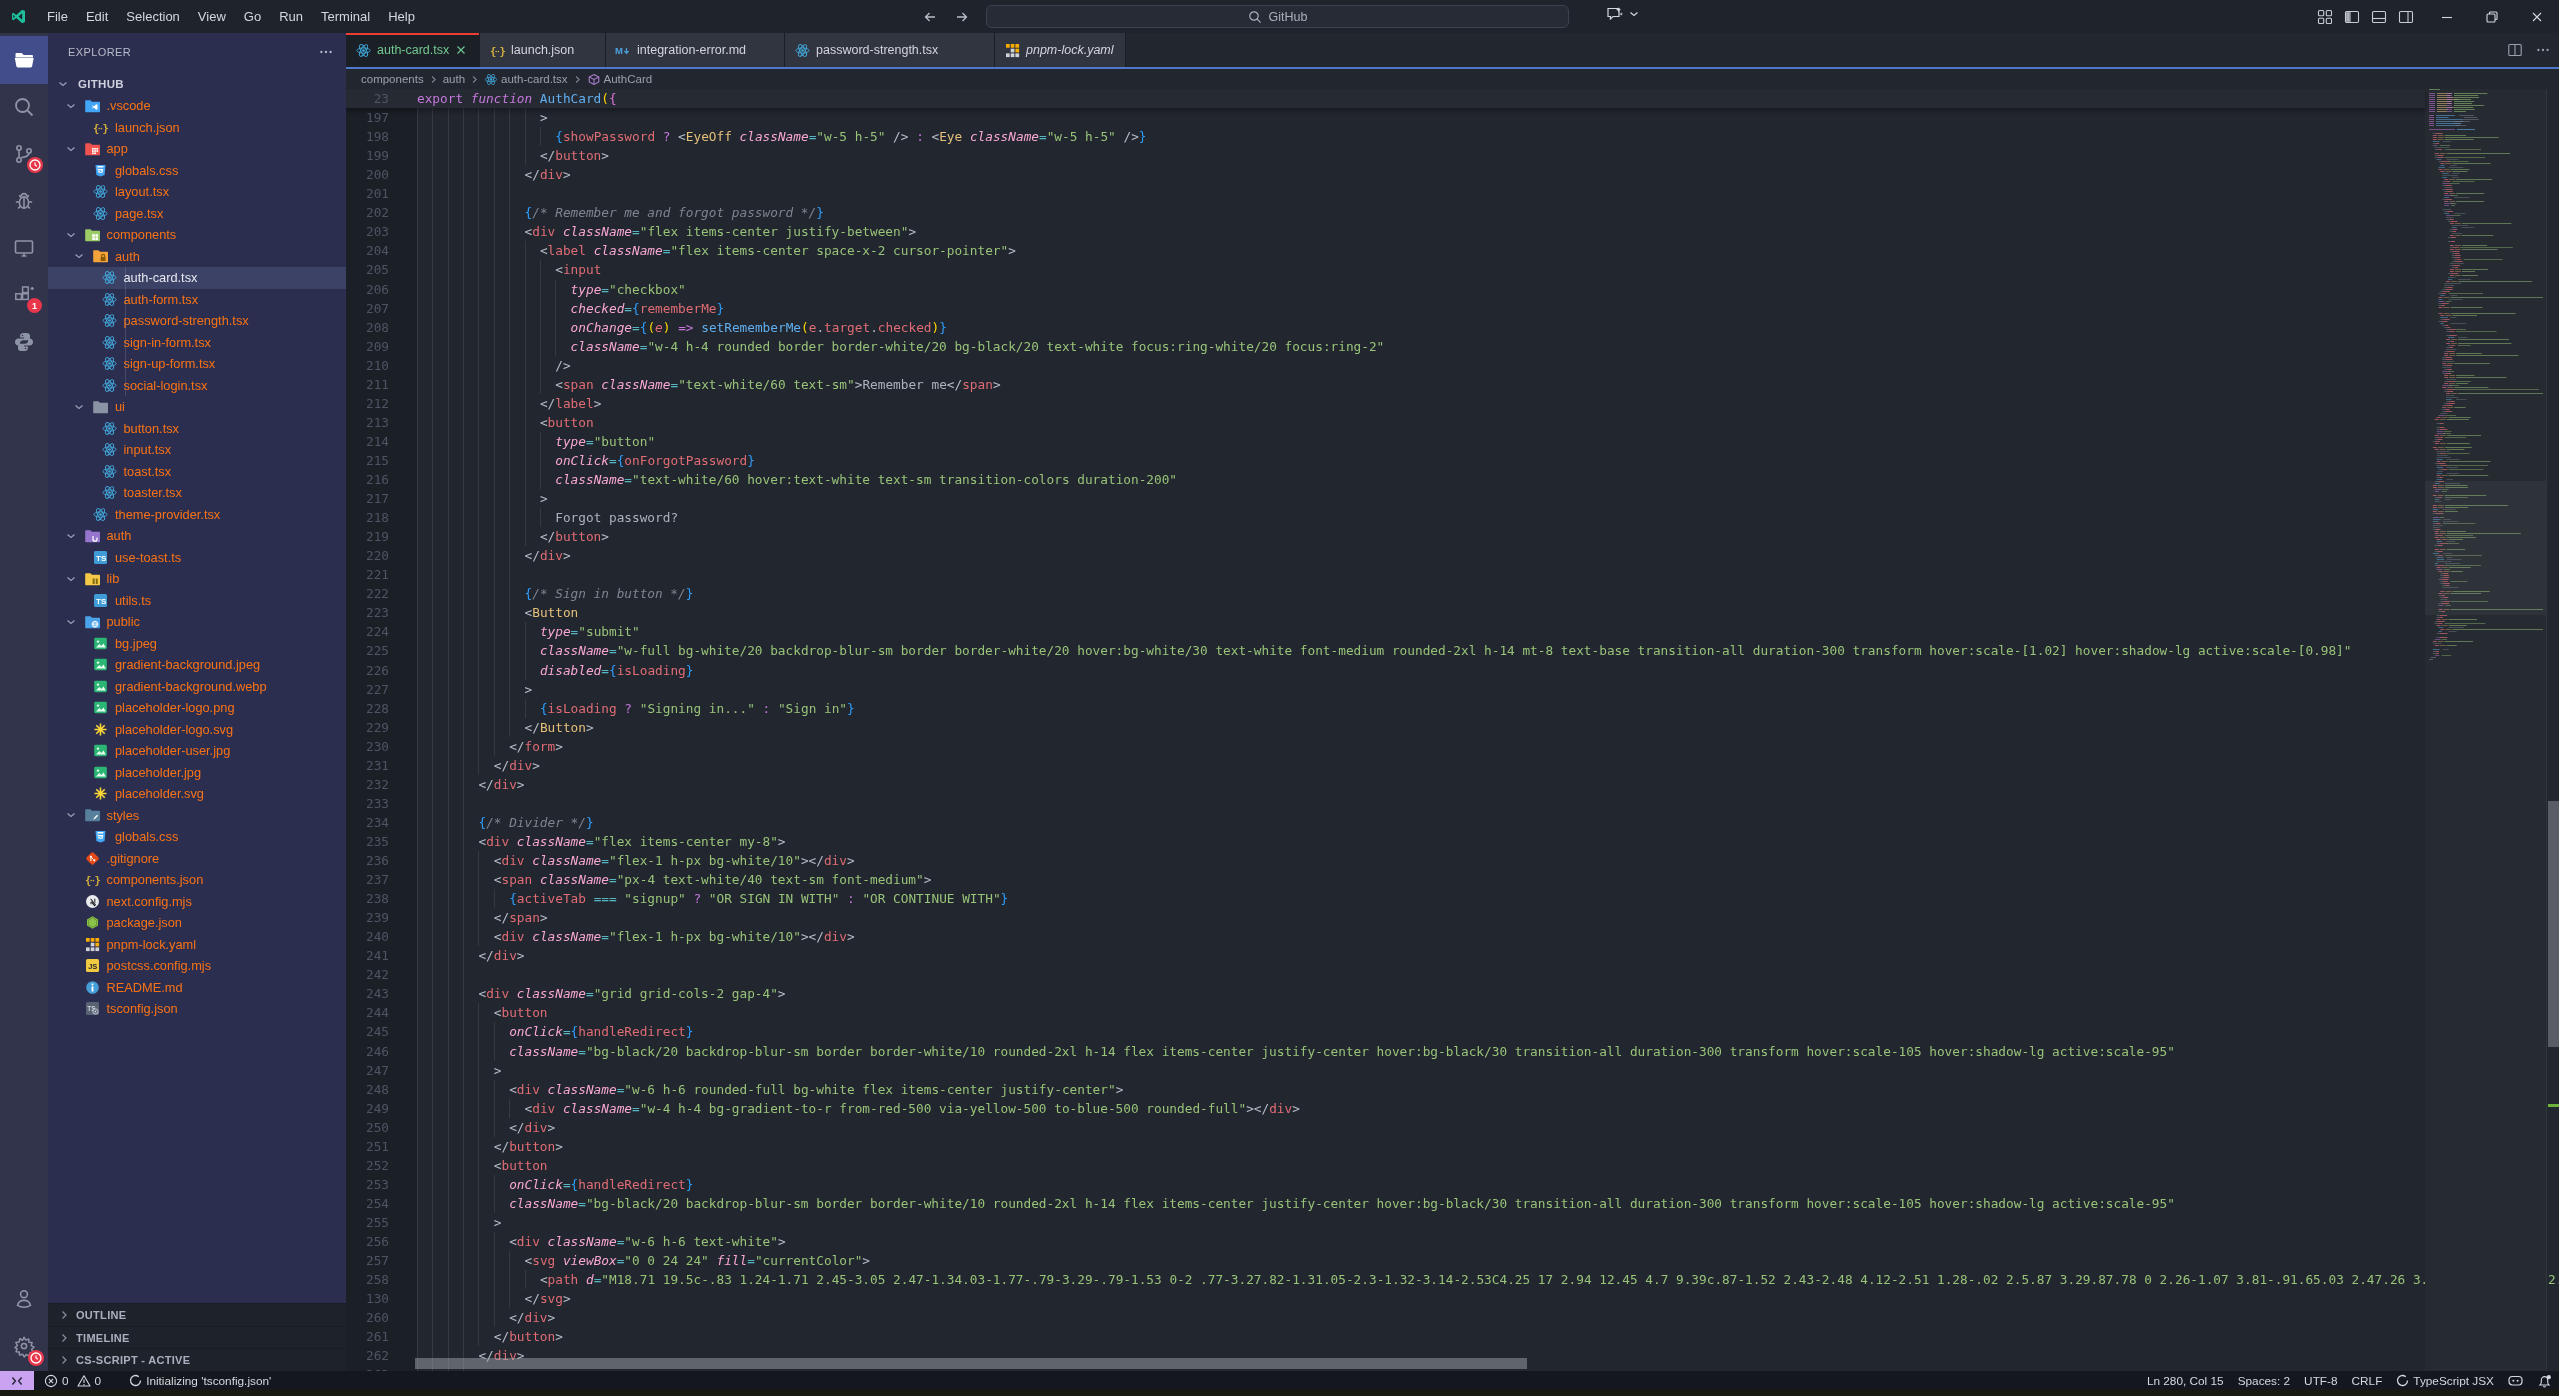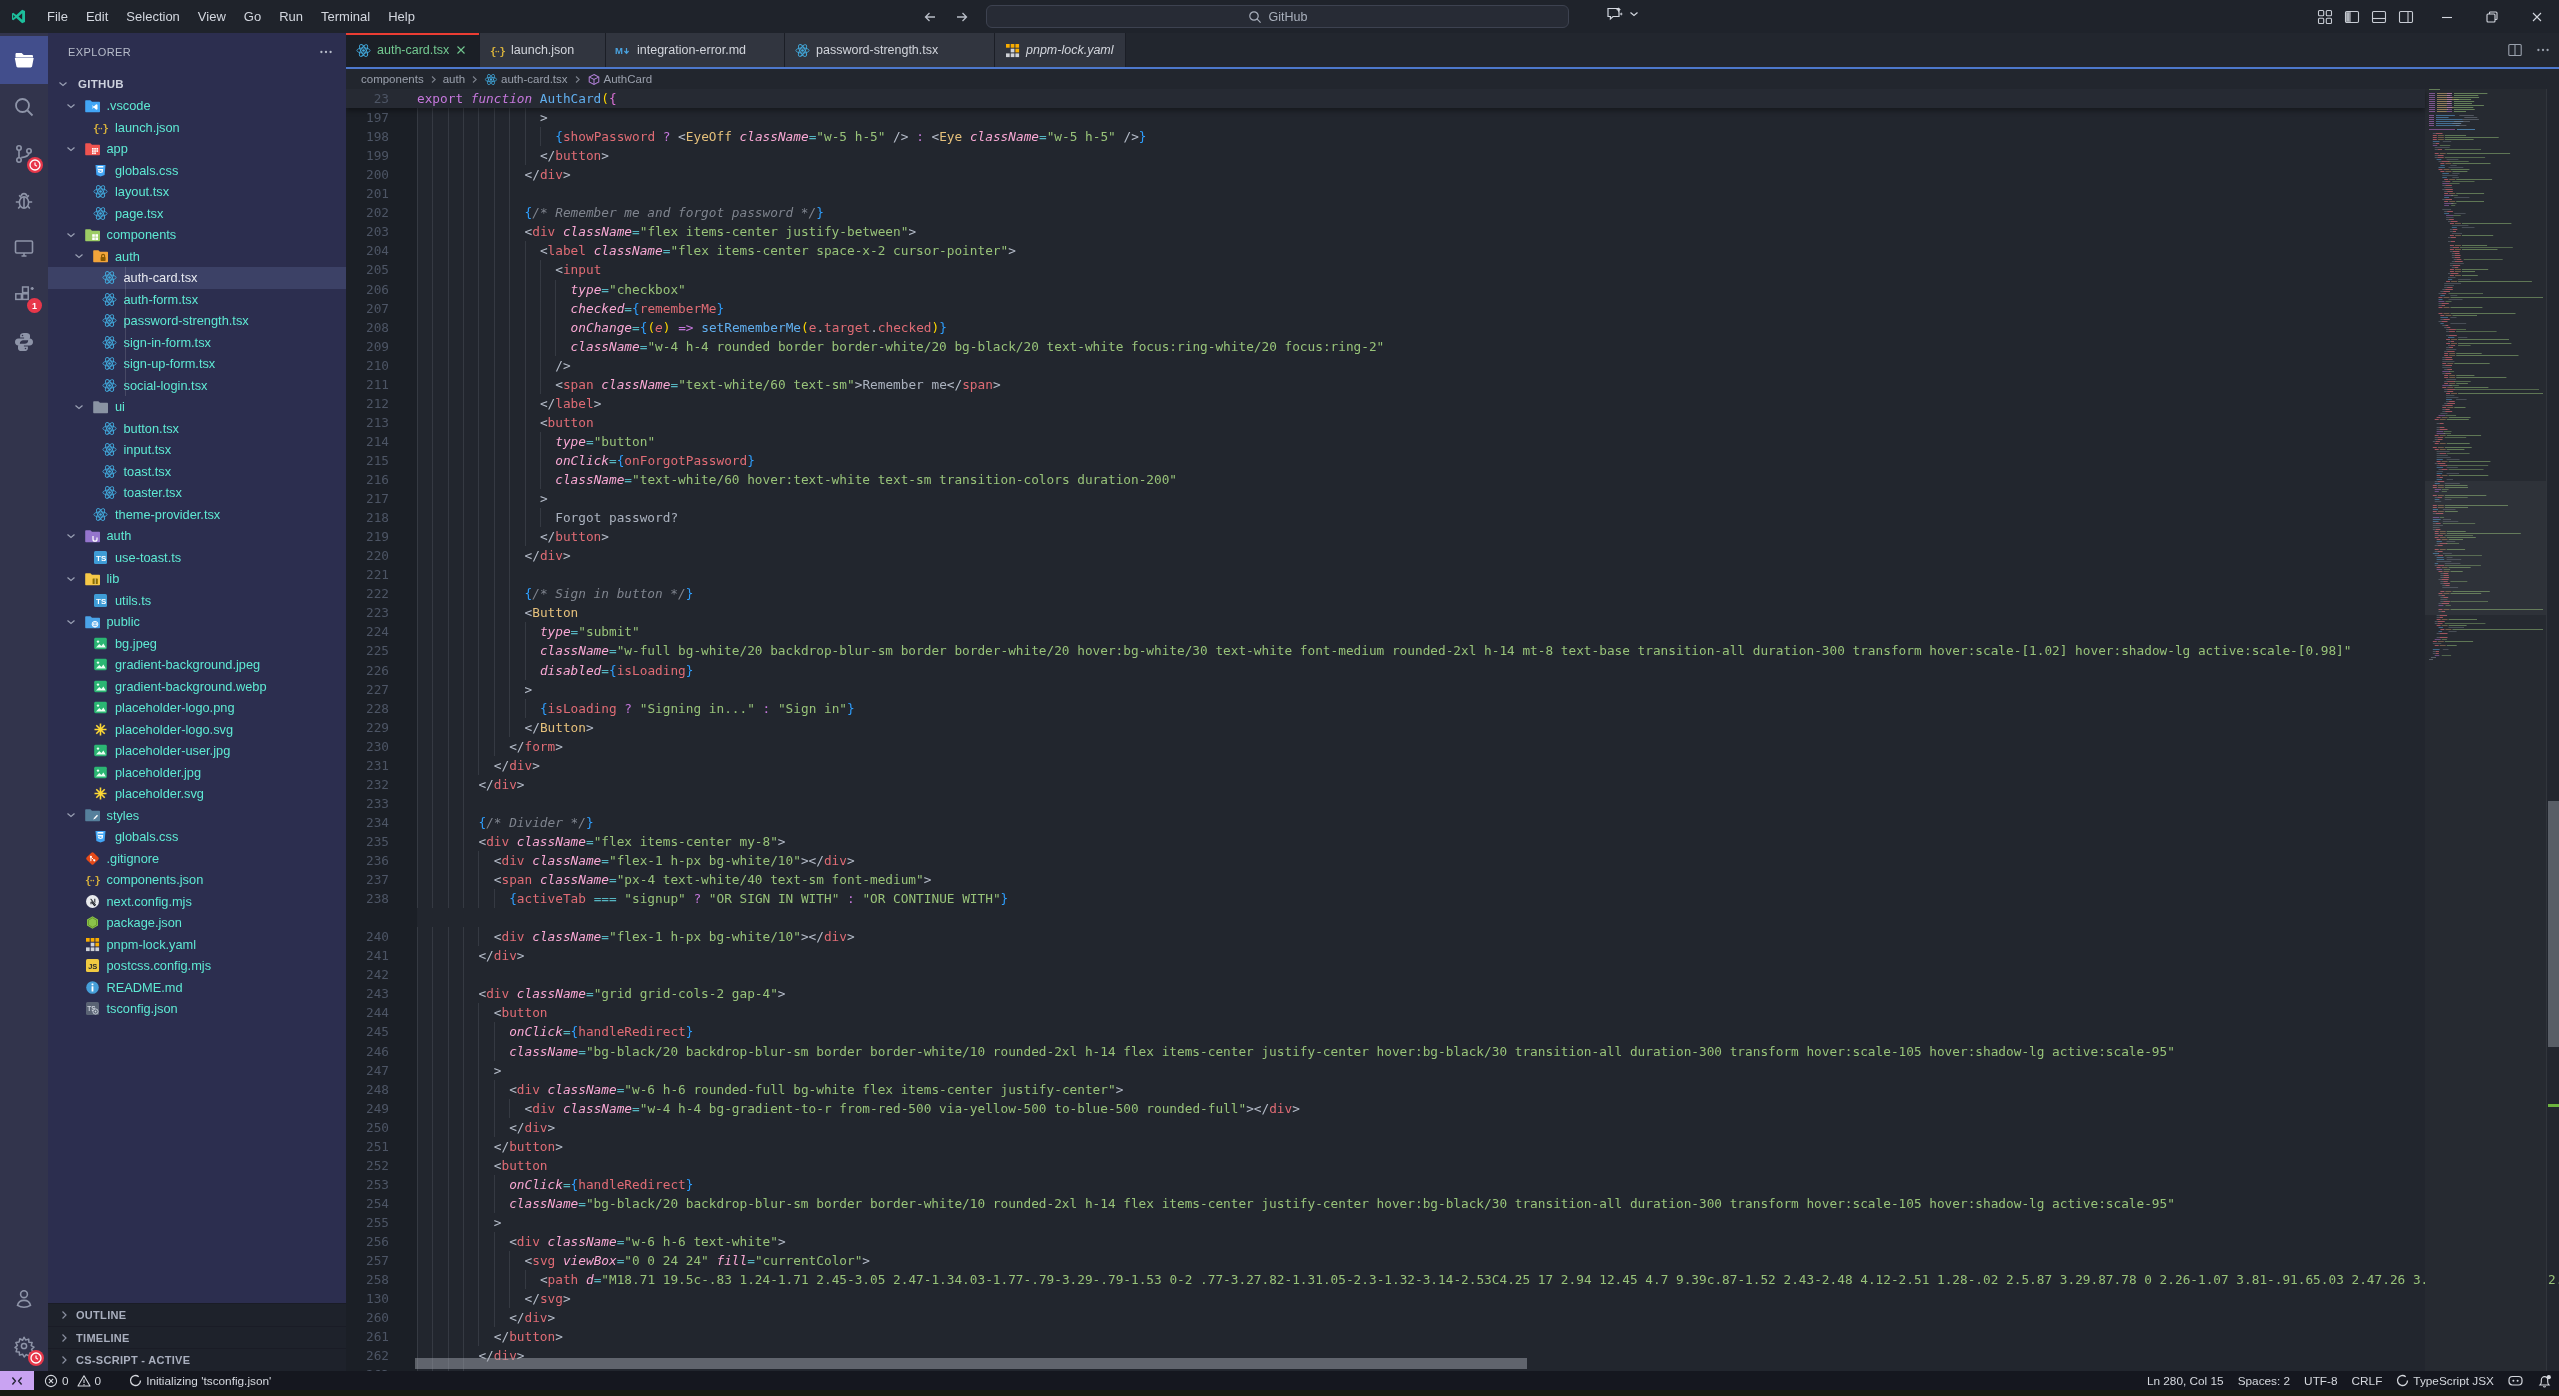--- a/index.html
+++ b/index.html
@@ -34,21 +34,21 @@
   .ab-item.active{ background:#424e8c; color:#ffffff; }
   .ab-badge{ position:absolute; border-radius:50%; background:#e8374a; color:#fff;
     display:flex; align-items:center; justify-content:center; font-size:9px; font-weight:700; }
 
   
   .sidebar{ position:absolute; left:48px; top:33px; width:298px; height:1338px; background:#2c2e4f; overflow:hidden; }
   .sb-header{ height:38px; display:flex; align-items:center; padding:0 12px 0 20px;
     font-size:11px; letter-spacing:.4px; color:#b7bcca; }
   .sb-header .title{ flex:1; }
   .tree{ position:absolute; left:0; top:40.5px; width:100%; }
-  .trow{ position:absolute; left:0; width:100%; height:21.5px; display:flex; align-items:center; font-size:12.8px; color:#5eead4; white-space:nowrap; }
+  .trow{ position:absolute; left:0; width:100%; height:21.5px; display:flex; align-items:center; font-size:12.8px; color:#f97316; white-space:nowrap; }
   .trow.selected{ background:#3c4166; color:#e8eaf0; }
   .trow .chev{ width:20px; flex:none; color:#9aa0b4; display:flex; align-items:center; justify-content:flex-start; padding-left:2px; }
   .trow .ficon{ width:17px; height:17px; flex:none; margin-right:6px; display:flex; align-items:center; justify-content:center; }
   .trow.root{ font-weight:700; font-size:11.5px; color:#cdd1dd; letter-spacing:.3px; }
   .tguide{ position:absolute; width:1px; background:rgba(255,255,255,.13); }
   .sb-sections{ position:absolute; left:0; bottom:0; width:100%; }
   .sb-section{ height:22.6px; border-top:1px solid #1a1c26; background:#1e222b;
     display:flex; align-items:center; padding-left:8px; font-size:11px; font-weight:700;
     letter-spacing:.3px; color:#a9afbe; gap:4px; }
   .sb-section .chev{ color:#8a90a0; width:16px; display:flex; justify-content:center; }
@@ -1290,20 +1290,25 @@
         </div>
         <div class="cline mono" style="top:762.00px">
           <span class="lnum">237</span>
           <span class="iguides" style="width:62.44px"></span>
           <span class="ltext"><span style="display:inline-block;width:76.80px"></span><span class="tk-p">&lt;</span><span class="tk-t">span</span><span class="tk-d"> </span><span class="tk-a">className</span><span class="tk-o">=</span><span class="tk-s">"px-4 text-white/40 text-sm font-medium"</span><span class="tk-p">&gt;</span></span>
         </div>
         <div class="cline mono" style="top:781.05px">
           <span class="lnum">238</span>
           <span class="iguides" style="width:77.80px"></span>
           <span class="ltext"><span style="display:inline-block;width:92.16px"></span><span class="tk-b3">{</span><span class="tk-v">activeTab</span><span class="tk-d"> </span><span class="tk-o">===</span><span class="tk-d"> </span><span class="tk-s">"signup"</span><span class="tk-d"> </span><span class="tk-k">?</span><span class="tk-d"> </span><span class="tk-s">"OR SIGN IN WITH"</span><span class="tk-d"> </span><span class="tk-k">:</span><span class="tk-d"> </span><span class="tk-s">"OR CONTINUE WITH"</span><span class="tk-b3">}</span></span>
+        </div>
+        <div class="cline mono" style="top:800.10px">
+          <span class="lnum">239</span>
+          <span class="iguides" style="width:62.44px"></span>
+          <span class="ltext"><span style="display:inline-block;width:76.80px"></span><span class="tk-p">&lt;/</span><span class="tk-t">span</span><span class="tk-p">&gt;</span></span>
         </div>
         <div class="cline mono" style="top:819.15px">
           <span class="lnum">240</span>
           <span class="iguides" style="width:62.44px"></span>
           <span class="ltext"><span style="display:inline-block;width:76.80px"></span><span class="tk-p">&lt;</span><span class="tk-t">div</span><span class="tk-d"> </span><span class="tk-a">className</span><span class="tk-o">=</span><span class="tk-s">"flex-1 h-px bg-white/10"</span><span class="tk-p">&gt;</span><span class="tk-p">&lt;/</span><span class="tk-t">div</span><span class="tk-p">&gt;</span></span>
         </div>
         <div class="cline mono" style="top:838.20px">
           <span class="lnum">241</span>
           <span class="iguides" style="width:47.08px"></span>
           <span class="ltext"><span style="display:inline-block;width:61.44px"></span><span class="tk-p">&lt;/</span><span class="tk-t">div</span><span class="tk-p">&gt;</span></span>

